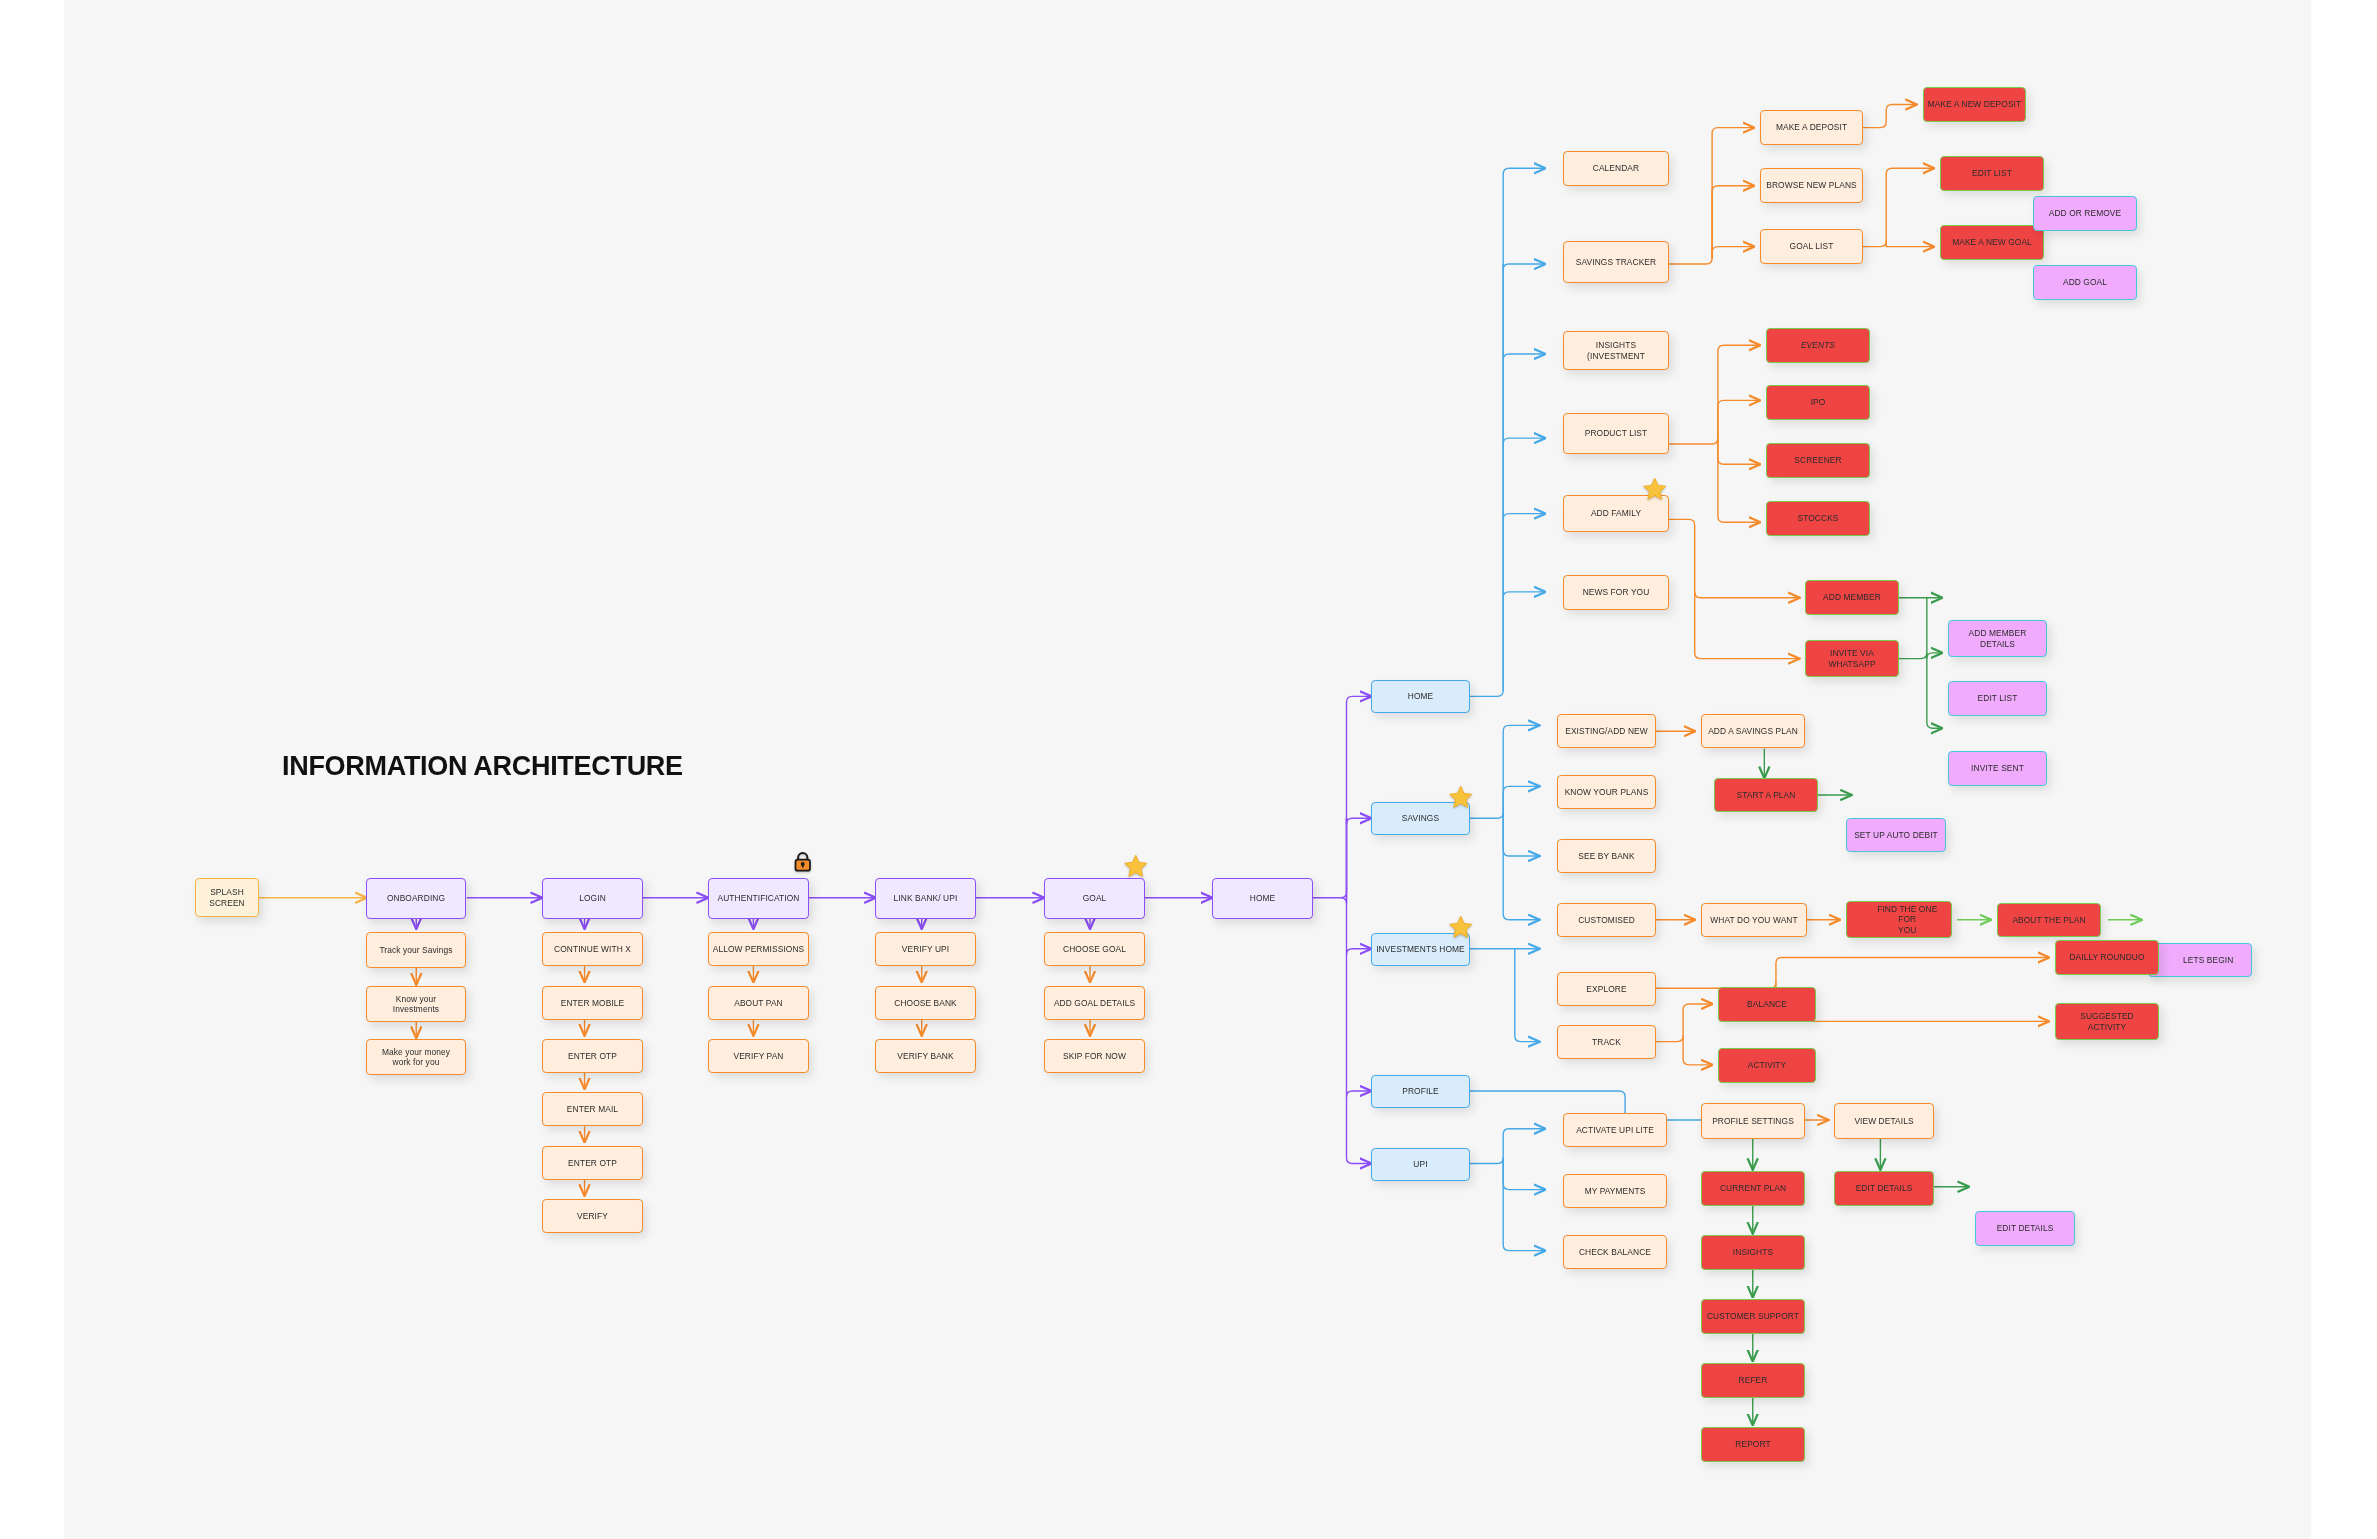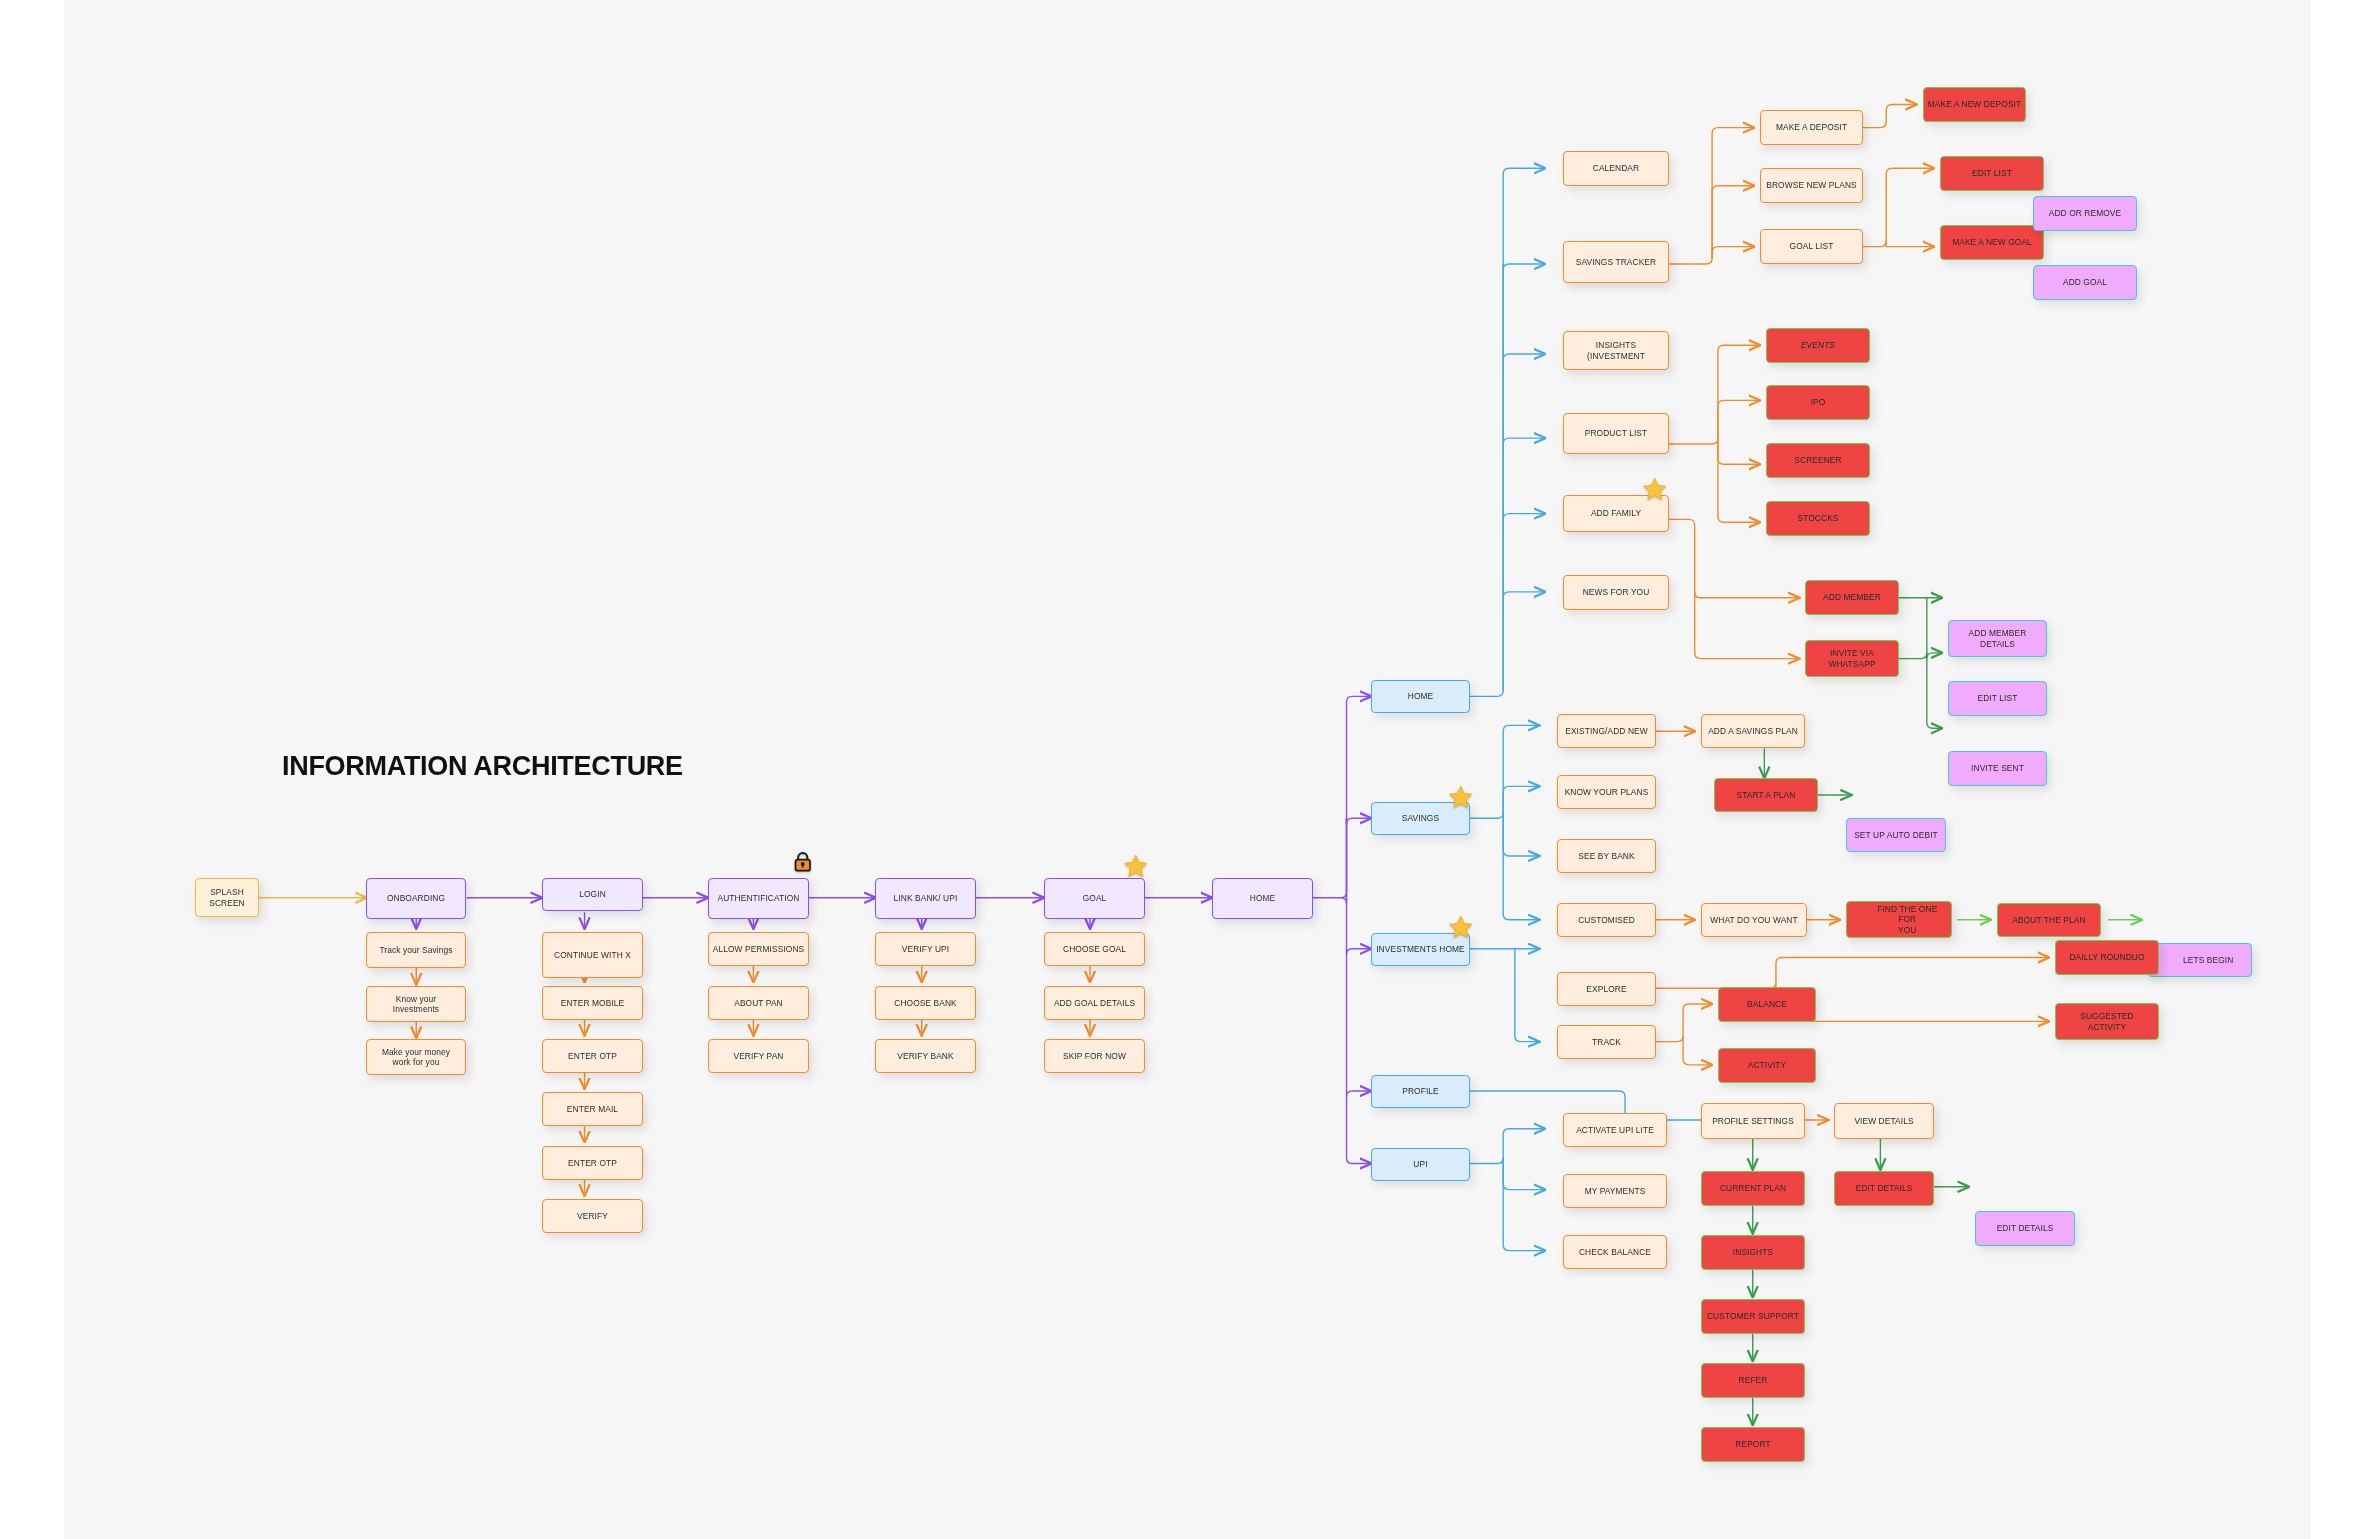--- a/index.html
+++ b/index.html
@@ -185,22 +185,22 @@
 
   <div class="node n-yellow" style="left:131px;top:878px;width:64px;height:39px;">SPLASH SCREEN</div>
 
   <div class="node n-purple" style="left:302px;top:878px;width:100px;height:41px;">ONBOARDING</div>
   <div class="node n-orange" style="left:302px;top:932px;width:100px;height:36px;">Track your Savings</div>
   <div class="node n-orange" style="left:302px;top:986px;width:100px;height:36px;white-space:pre-line;">Know your
 Investments</div>
   <div class="node n-orange" style="left:302px;top:1039px;width:100px;height:36px;white-space:pre-line;">Make your money
 work for you</div>
 
-  <div class="node n-purple" style="left:478px;top:878px;width:101px;height:33px;">LOGIN</div>
-  <div class="node n-orange" style="left:478px;top:932px;width:101px;height:46px;text-align:right;">CONTINUE WITH X</div>
+  <div class="node n-purple" style="left:478px;top:878px;width:101px;height:41px;">LOGIN</div>
+  <div class="node n-orange" style="left:478px;top:932px;width:101px;height:34px;text-align:right;">CONTINUE WITH X</div>
   <div class="node n-orange" style="left:478px;top:986px;width:101px;height:34px;">ENTER MOBILE</div>
   <div class="node n-orange" style="left:478px;top:1039px;width:101px;height:34px;">ENTER OTP</div>
   <div class="node n-orange" style="left:478px;top:1092px;width:101px;height:34px;">ENTER MAIL</div>
   <div class="node n-orange" style="left:478px;top:1146px;width:101px;height:34px;">ENTER OTP</div>
   <div class="node n-orange" style="left:478px;top:1199px;width:101px;height:34px;">VERIFY</div>
 
   <div class="node n-purple" style="left:644px;top:878px;width:101px;height:41px;">AUTHENTIFICATION</div>
   <div class="badge" style="left:726px;top:849px;">
     <svg viewBox="0 0 44 44">
       <path d="M14 20 v-5 a8 8 0 0 1 16 0 v5" fill="none" stroke="#1b1b1b" stroke-width="3.4"></path>

